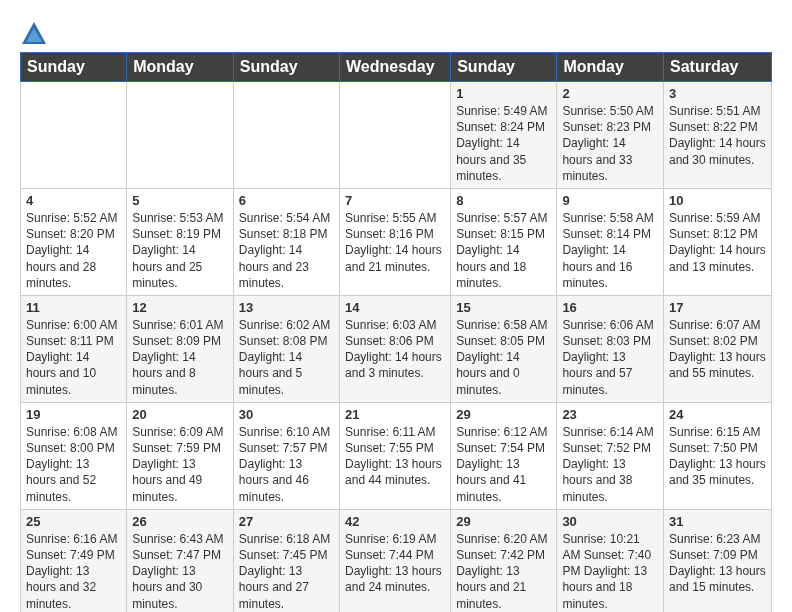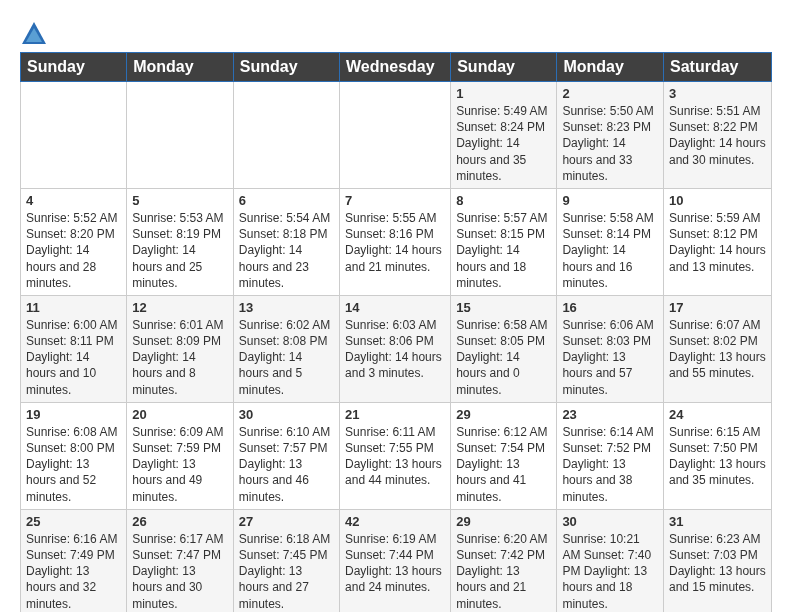--- a/index.html
+++ b/index.html
@@ -311,21 +311,21 @@
       <tr>
         <td>
           <span class="day-number">25</span>
           <div class="cell-content">Sunrise: 6:16 AM
 Sunset: 7:49 PM
 Daylight: 13 hours
 and 32 minutes.</div>
         </td>
         <td>
           <span class="day-number">26</span>
-          <div class="cell-content">Sunrise: 6:17 AM
+          <div class="cell-content">Sunrise: 6:43 AM
 Sunset: 7:47 PM
 Daylight: 13 hours
 and 30 minutes.</div>
         </td>
         <td>
           <span class="day-number">27</span>
           <div class="cell-content">Sunrise: 6:18 AM
 Sunset: 7:45 PM
 Daylight: 13 hours
 and 27 minutes.</div>
@@ -347,19 +347,19 @@
         <td>
           <span class="day-number">30</span>
           <div class="cell-content">Sunrise: 10:21 AM
 Sunset: 7:40 PM
 Daylight: 13 hours
 and 18 minutes.</div>
         </td>
         <td>
           <span class="day-number">31</span>
           <div class="cell-content">Sunrise: 6:23 AM
-Sunset: 7:03 PM
+Sunset: 7:09 PM
 Daylight: 13 hours
 and 15 minutes.</div>
         </td>
       </tr>
     </tbody>
 </table>
 
 </body></html>

